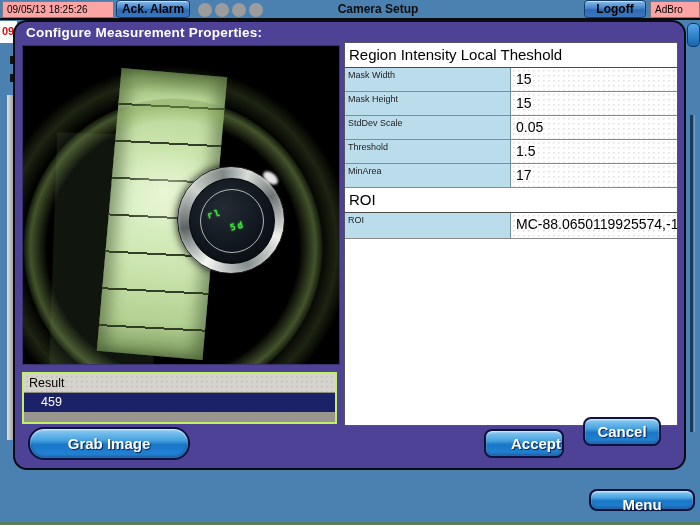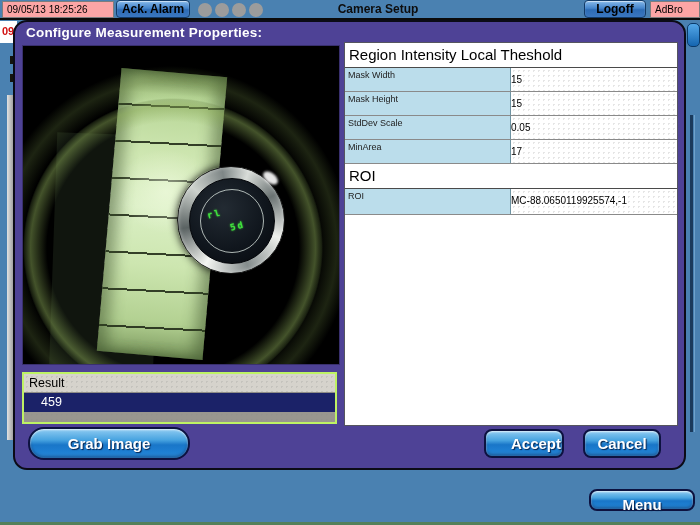--- a/index.html
+++ b/index.html
@@ -95,33 +95,33 @@
   .dots-blue{background-image:radial-gradient(rgba(80,115,130,.38) 1px, transparent 1px);background-size:5px 5px;}
   .grid{
     left:329px;top:20px;width:334px;height:384px;background:#fff;
     border:1px solid #55555f;display:flex;flex-direction:column;overflow:hidden;
   }
   .sec-header{height:25px;font-size:15px;color:#000;line-height:24px;padding-left:4px;border-bottom:1px solid #4a4a4a;background:#fff;}
   .prow{display:flex;border-bottom:1px solid #8a8a8a;}
   .prow-std{height:24px;}
   .prow-roi{height:26px;}
   .plabel{width:166px;background:#bbddeb;border-right:1px solid #6e93a2;font-size:9px;color:#222;padding:2px 0 0 3px;}
-  .pvalue{flex:1;font-size:10px;color:#000;line-height:23px;white-space:nowrap;overflow:hidden;}
+  .pvalue{flex:1;font-size:14px;color:#000;padding-left:5px;line-height:23px;white-space:nowrap;overflow:hidden;}
   .grid-filler{flex:1;background:#fff;}
 
   
   .gbtn{
     border:2px solid #0d1240;color:#fff;font-weight:bold;text-align:center;
     background:linear-gradient(180deg,#8ecbf2 0%,#47a3e0 38%,#1976c8 55%,#1e7fd2 78%,#2b8ad8 100%);
     box-shadow:inset 0 1px 2px rgba(255,255,255,.75), inset 0 -2px 3px rgba(0,10,40,.35);
     text-shadow:1px 1px 1px rgba(4,30,70,.95);
   }
   .btn-grab{left:13px;top:405px;width:162px;height:33px;border-radius:16px;font-size:15px;line-height:29px;}
   .btn-accept{left:469px;top:407px;width:80px;height:29px;border-radius:8px;font-size:15px;line-height:25px;padding-left:24px;}
-  .btn-cancel{left:568px;top:407px;width:78px;height:29px;border-radius:8px;font-size:15px;line-height:25px;}
+  .btn-cancel{left:568px;top:395px;width:78px;height:29px;border-radius:8px;font-size:15px;line-height:25px;}
   .btn-menu{left:589px;top:489px;width:106px;height:22px;border-radius:8px;font-size:15px;line-height:27px;}
 </style>
 </head>
 <body>
 
 <div class="screen">
 
   <div class="abs field" style="left:2px;top:1px;width:112px;height:16px;">09/05/13 18:25:26</div>
   <div class="abs tb-btn" style="left:116px;top:0;width:74px;height:18px;">Ack. Alarm</div>
   <div class="abs light" style="left:198px;"></div>
@@ -176,20 +176,24 @@
       </div>
       <div class="prow prow-std">
         <div class="plabel dots-blue">Mask Height</div>
         <div class="pvalue dots-white">15</div>
       </div>
       <div class="prow prow-std">
         <div class="plabel dots-blue">StdDev Scale</div>
         <div class="pvalue dots-white">0.05</div>
       </div>
       <div class="prow prow-std">
+        <div class="plabel dots-blue">Threshold</div>
+        <div class="pvalue dots-white">1.5</div>
+      </div>
+      <div class="prow prow-std">
         <div class="plabel dots-blue">MinArea</div>
         <div class="pvalue dots-white">17</div>
       </div>
 
       <div class="sec-header dots-white">ROI</div>
 
       <div class="prow prow-roi">
         <div class="plabel dots-blue">ROI</div>
         <div class="pvalue dots-white">MC-88.0650119925574,-1</div>
       </div>

